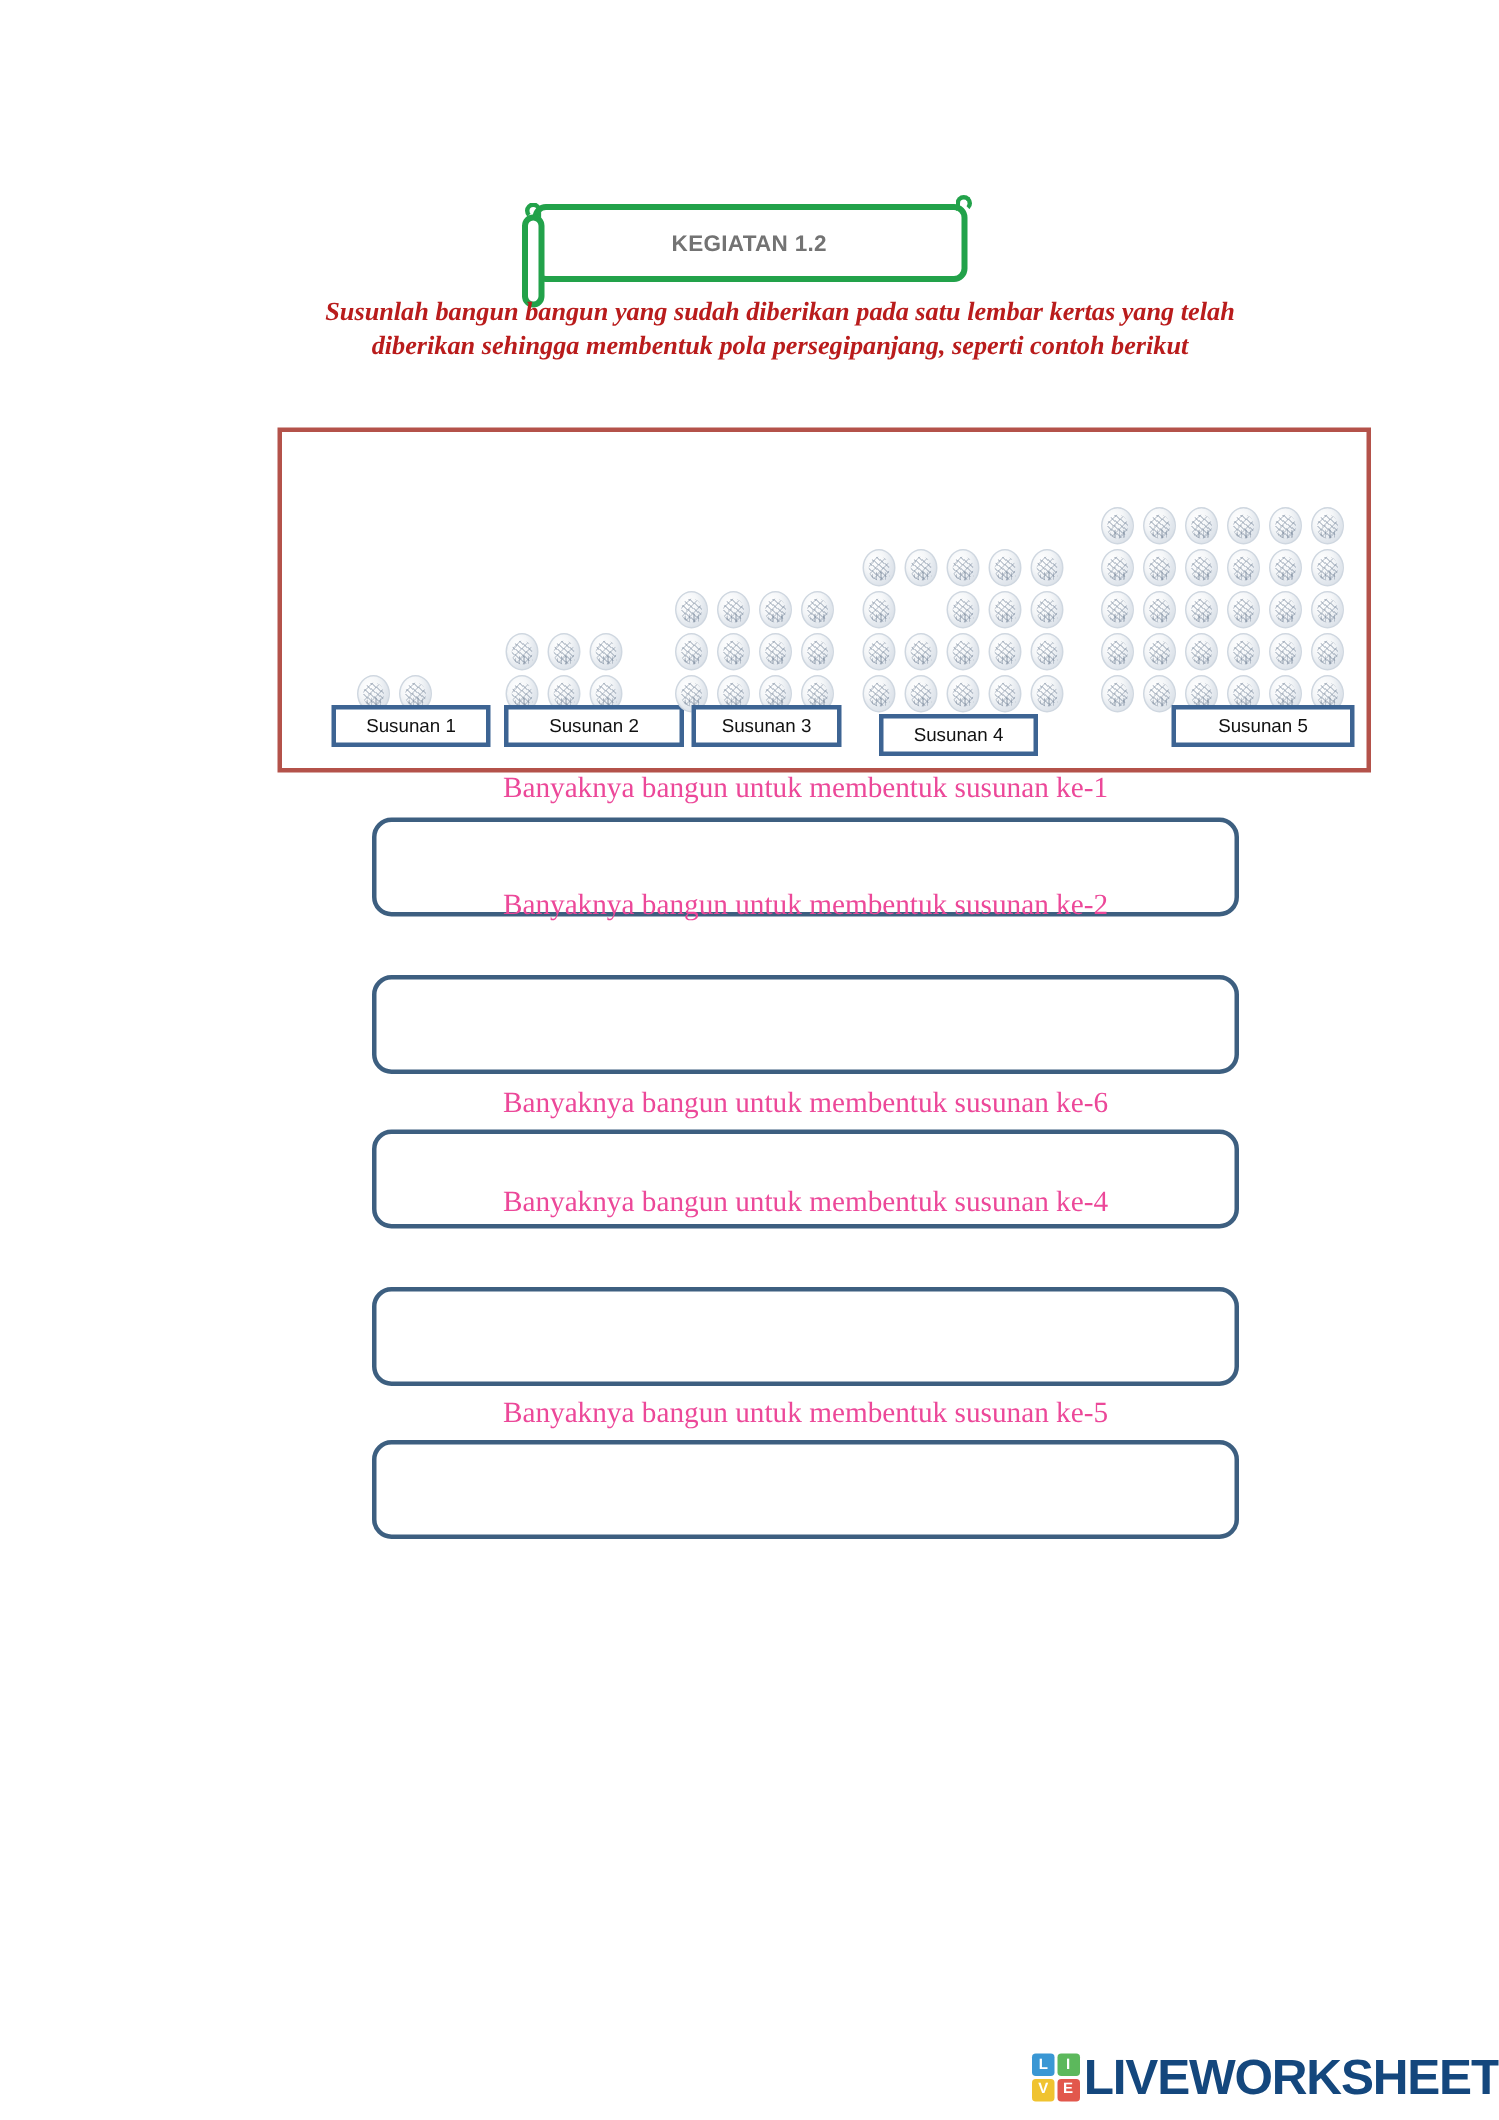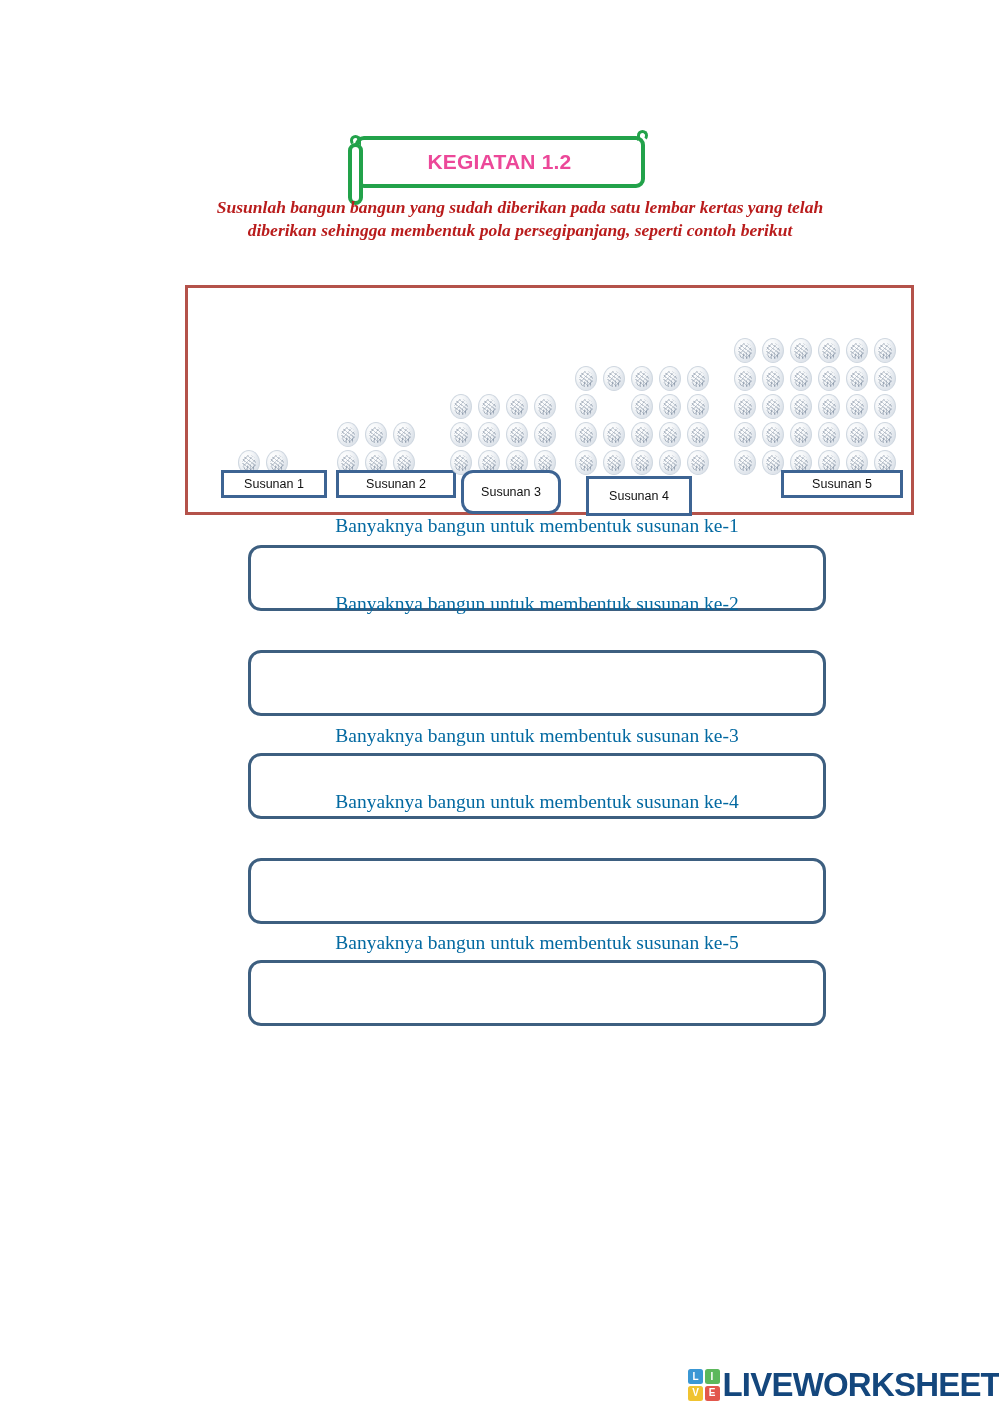--- a/index.html
+++ b/index.html
@@ -32,22 +32,22 @@
     border-radius: 9px;
     background: #ffffff;
     display: flex;
     align-items: center;
     justify-content: center;
     box-sizing: border-box;
   }
   .header-title {
     font-family: "Liberation Sans", sans-serif;
     font-weight: bold;
-    font-size: 21px;
-    color: #ec4899;
+    font-size: 15px;
+    color: #737373;
     letter-spacing: 0.2px;
     white-space: nowrap;
   }
   
   .scroll-left {
     position: absolute;
     left: -11px;
     top: 3px;
     width: 15px;
     height: 62px;
@@ -159,21 +159,21 @@
   }
 
   
   .q-label {
     position: absolute;
     left: 248px;
     width: 578px;
     text-align: center;
     font-family: "Liberation Serif", serif;
     font-size: 19.5px;
-    color: #0369a1;
+    color: #ec4899;
     white-space: nowrap;
   }
   .answer-box {
     position: absolute;
     left: 248px;
     width: 578px;
     height: 66px;
     border: 3px solid #3d5f80;
     border-radius: 13px;
     background: #ffffff;
@@ -255,21 +255,21 @@
         <div class="coin"></div>
         <div class="coin"></div>
         <div class="coin"></div>
         <div class="coin"></div>
         <div class="coin"></div>
         <div class="coin"></div>
         <div class="coin"></div>
         <div class="coin"></div>
         <div class="coin"></div>
       </div>
-      <div class="susunan-label" style="left: 258px; width: 100px; top: 182px; height: 44px; border-radius: 12px;">
+      <div class="susunan-label" style="left: 258px; width: 100px; top: 182px; height: 28px;">
         <span>Susunan 3</span>
       </div>
       <div class="coin-group" style="grid-template-columns: repeat(5, 28px); grid-template-rows: repeat(4, 28px); left: 369px; bottom: 36px;">
         <div class="coin"></div>
         <div class="coin"></div>
         <div class="coin"></div>
         <div class="coin"></div>
         <div class="coin"></div>
         <div class="coin"></div>
         <div class="coin blank"></div>
@@ -280,21 +280,21 @@
         <div class="coin"></div>
         <div class="coin"></div>
         <div class="coin"></div>
         <div class="coin"></div>
         <div class="coin"></div>
         <div class="coin"></div>
         <div class="coin"></div>
         <div class="coin"></div>
         <div class="coin"></div>
       </div>
-      <div class="susunan-label" style="left: 383px; width: 106px; top: 188px; height: 40px;">
+      <div class="susunan-label" style="left: 383px; width: 106px; top: 188px; height: 28px;">
         <span>Susunan 4</span>
       </div>
       <div class="coin-group" style="grid-template-columns: repeat(6, 28px); grid-template-rows: repeat(5, 28px); left: 528px; bottom: 36px;">
         <div class="coin"></div>
         <div class="coin"></div>
         <div class="coin"></div>
         <div class="coin"></div>
         <div class="coin"></div>
         <div class="coin"></div>
         <div class="coin"></div>
@@ -326,21 +326,21 @@
         <span>Susunan 5</span>
       </div>
     </div>
 </div>
 
 <div id="questions-region">
     <div class="q-label" style="top: 515px;">Banyaknya bangun untuk membentuk susunan ke-1</div>
     <div class="answer-box" style="top: 545px;"></div>
     <div class="q-label" style="top: 593px;">Banyaknya bangun untuk membentuk susunan ke-2</div>
     <div class="answer-box" style="top: 650px;"></div>
-    <div class="q-label" style="top: 725px;">Banyaknya bangun untuk membentuk susunan ke-3</div>
+    <div class="q-label" style="top: 725px;">Banyaknya bangun untuk membentuk susunan ke-6</div>
     <div class="answer-box" style="top: 753px;"></div>
     <div class="q-label" style="top: 791px;">Banyaknya bangun untuk membentuk susunan ke-4</div>
     <div class="answer-box" style="top: 858px;"></div>
     <div class="q-label" style="top: 932px;">Banyaknya bangun untuk membentuk susunan ke-5</div>
     <div class="answer-box" style="top: 960px;"></div>
   </div>
 
 <div class="lw-logo">
   <div class="lw-blocks" id="lw-blocks">
       <div class="lw-cell" style="background: rgb(58, 151, 212);">L</div>

